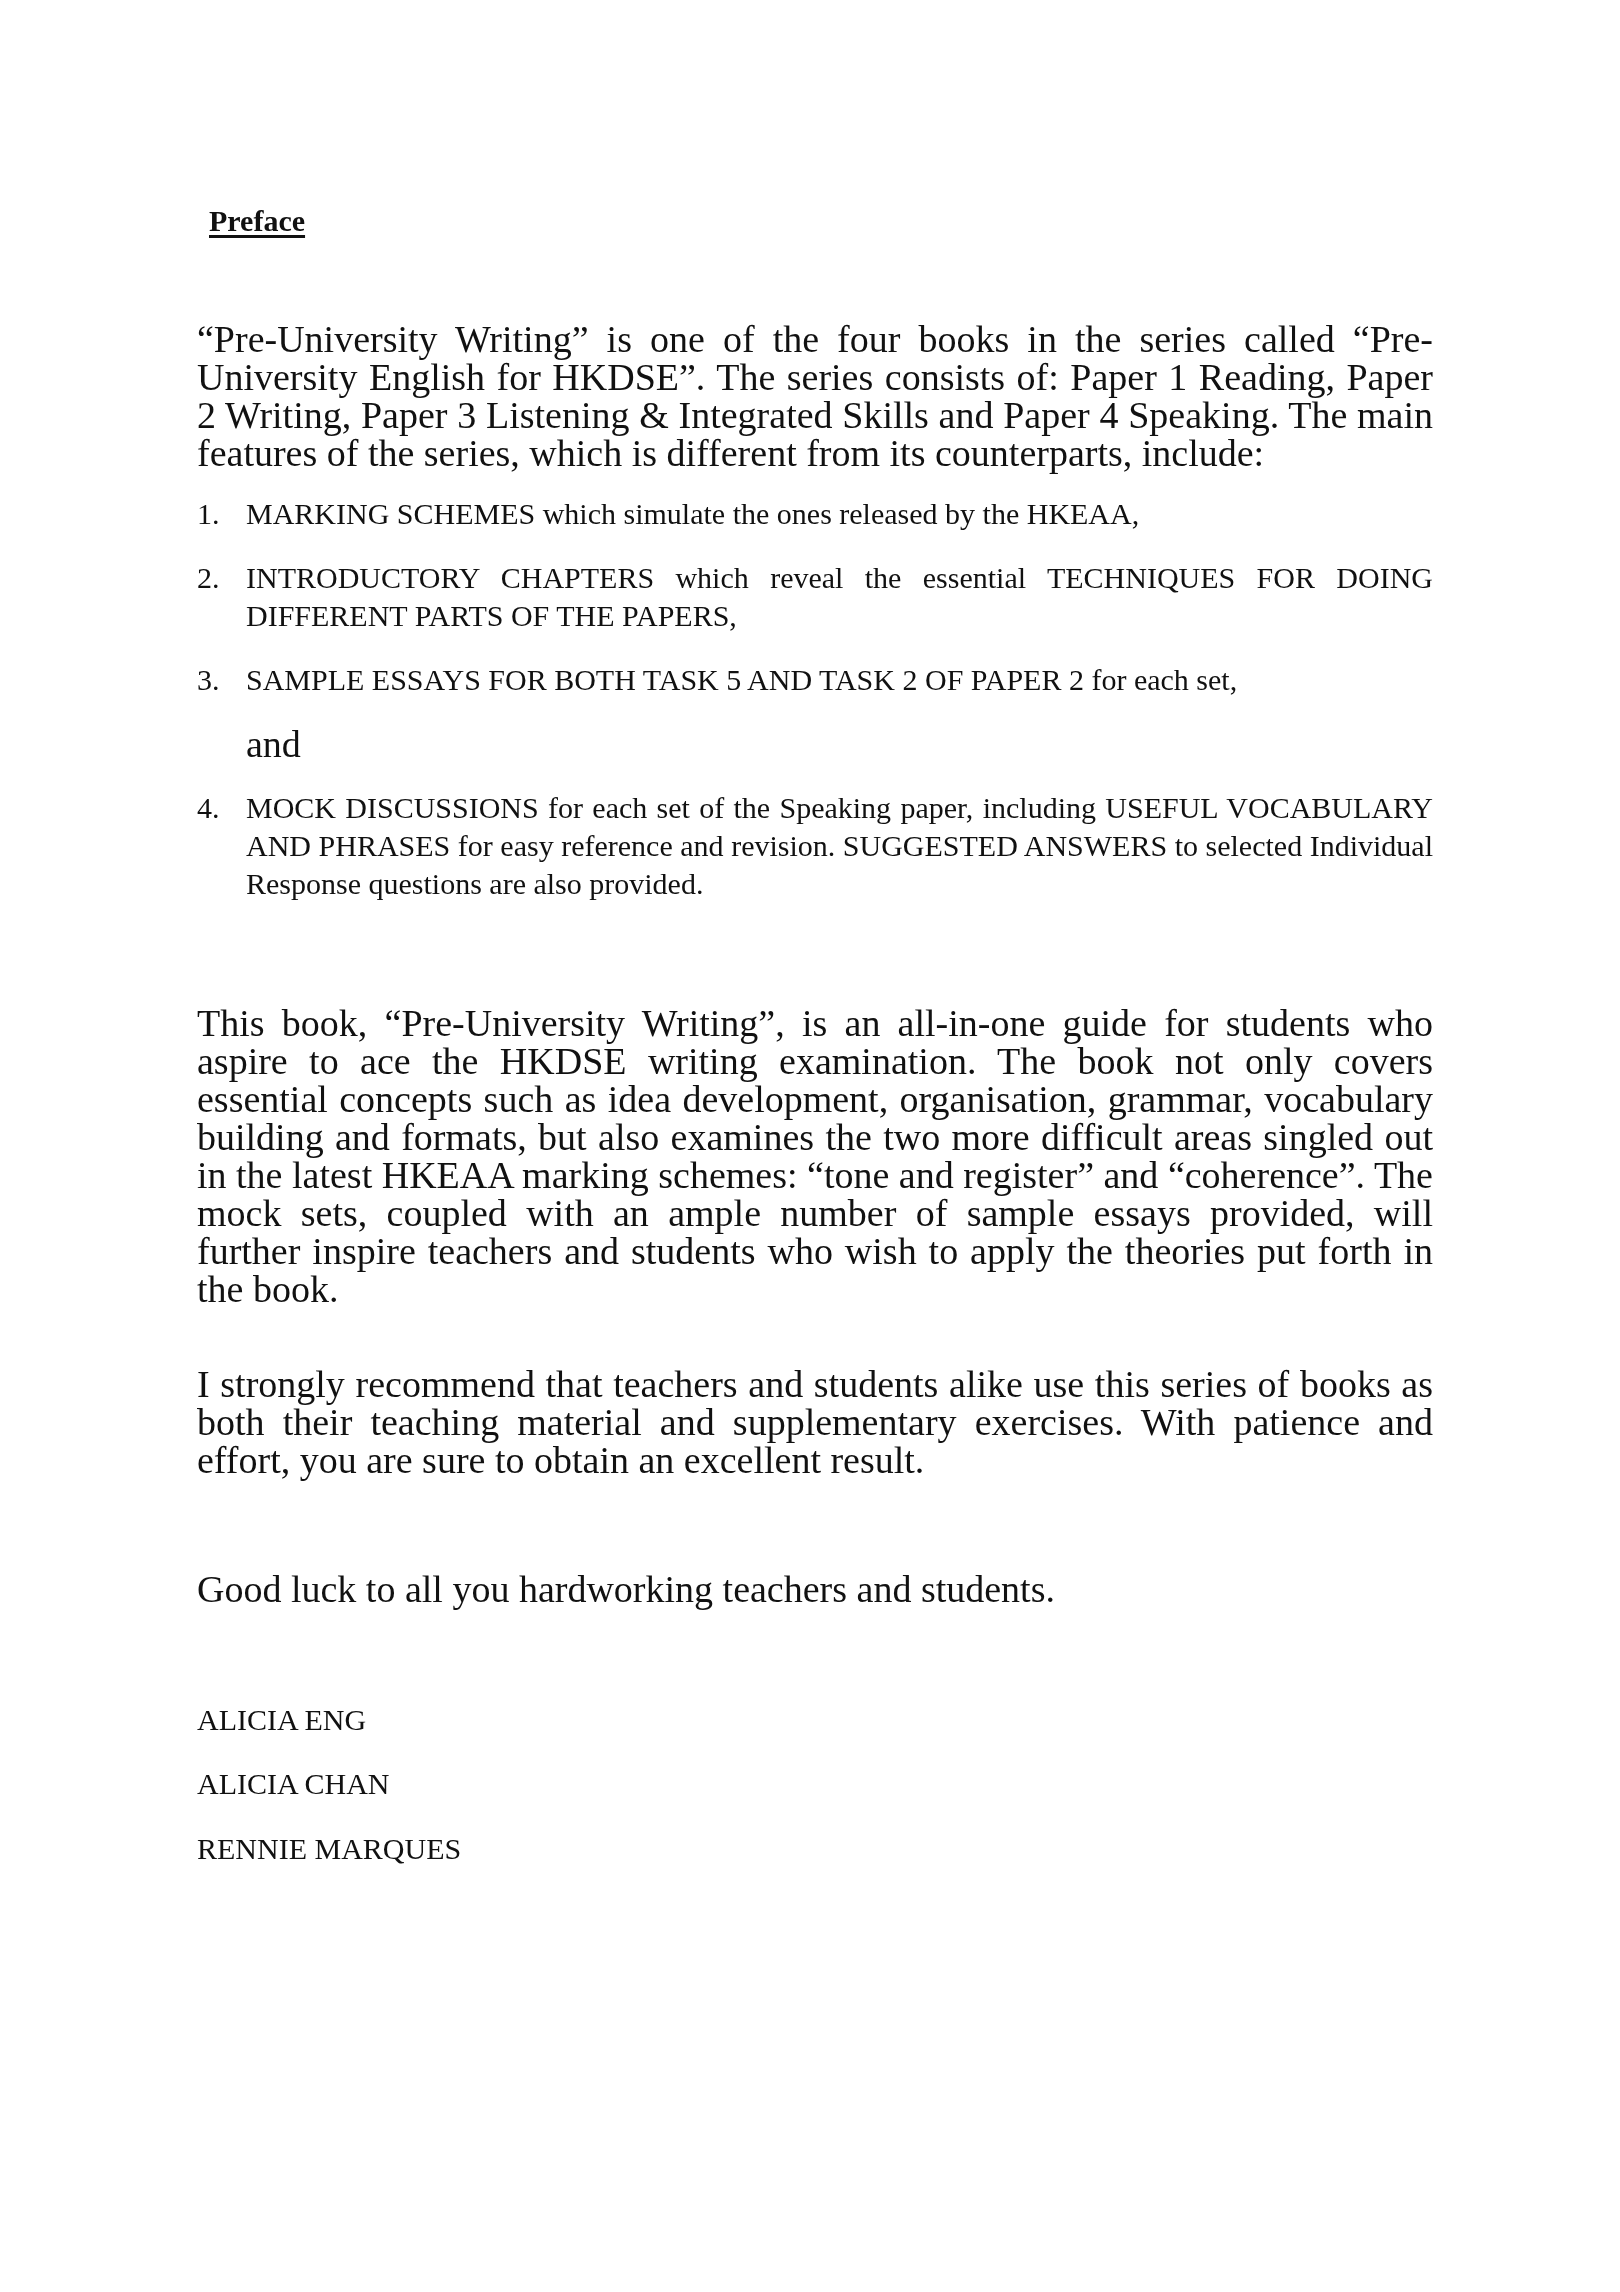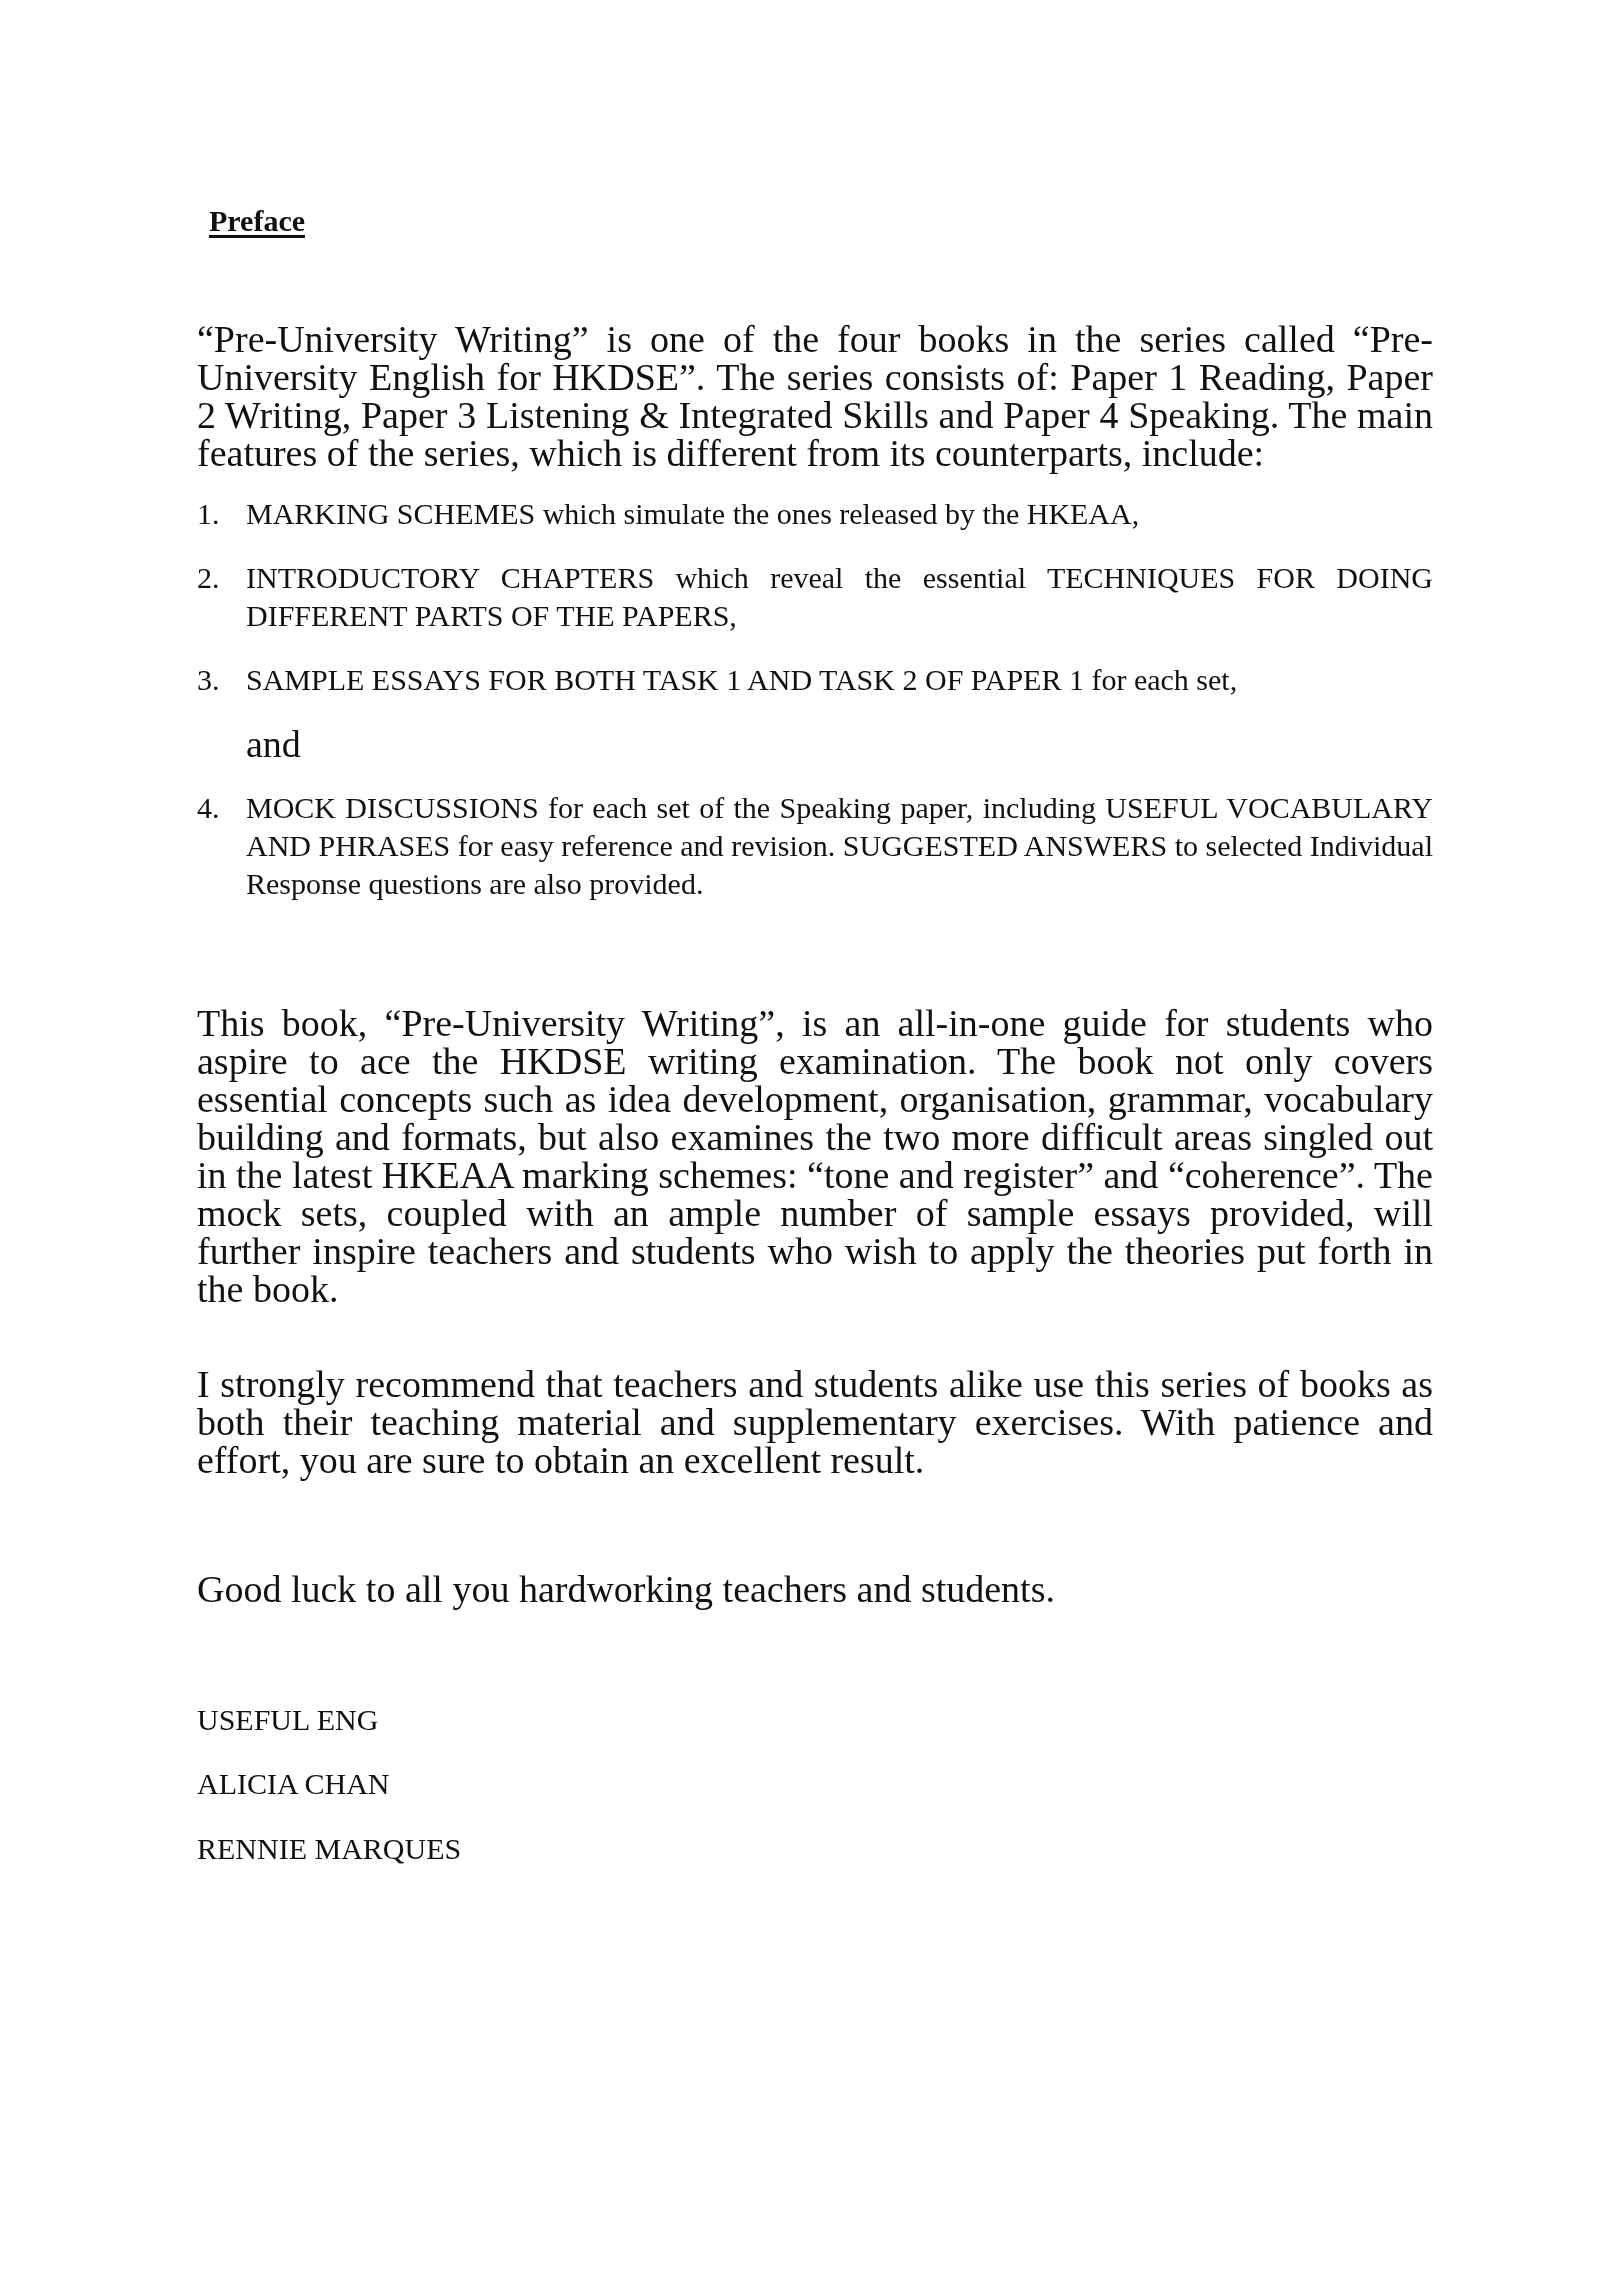--- a/index.html
+++ b/index.html
@@ -85,34 +85,34 @@
     <span class="list-text">MARKING SCHEMES which simulate the ones released by the HKEAA,</span>
   </div>
 
   <div class="list-item" style="top:559px;">
     <span class="list-num">2.</span>
     <span class="list-text">INTRODUCTORY CHAPTERS which reveal the essential TECHNIQUES FOR DOING DIFFERENT PARTS OF THE PAPERS,</span>
   </div>
 
   <div class="list-item" style="top:661px;">
     <span class="list-num">3.</span>
-    <span class="list-text">SAMPLE ESSAYS FOR BOTH TASK 1 AND TASK 2 OF PAPER 1 for each set,</span>
+    <span class="list-text">SAMPLE ESSAYS FOR BOTH TASK 5 AND TASK 2 OF PAPER 2 for each set,</span>
   </div>
 
   <div class="and-line" style="top:725px;">and</div>
 
   <div class="list-item" style="top:789px;">
     <span class="list-num">4.</span>
     <span class="list-text">MOCK DISCUSSIONS for each set of the Speaking paper, including USEFUL VOCABULARY AND PHRASES for easy reference and revision.  SUGGESTED ANSWERS to selected Individual Response questions are also provided.</span>
   </div>
 
   <p class="para" style="top:1004px;">This book, “Pre-University Writing”, is an all-in-one guide for students who aspire to ace the HKDSE writing examination.  The book not only covers essential concepts such as idea development, organisation, grammar, vocabulary building and formats, but also examines the two more difficult areas singled out in the latest HKEAA marking schemes: “tone and register” and “coherence”.  The mock sets, coupled with an ample number of sample essays provided, will further inspire teachers and students who wish to apply the theories put forth in the book.</p>
 
   <p class="para" style="top:1365px;">I strongly recommend that teachers and students alike use this series of books as both their teaching material and supplementary exercises.  With patience and effort, you are sure to obtain an excellent result.</p>
 
   <p class="para" style="top:1570px;">Good luck to all you hardworking teachers and students.</p>
 
-  <div class="signature" style="top:1701px;">USEFUL ENG</div>
+  <div class="signature" style="top:1701px;">ALICIA ENG</div>
   <div class="signature" style="top:1765px;">ALICIA CHAN</div>
   <div class="signature" style="top:1830px;">RENNIE MARQUES</div>
 
 </div>
 
 
 </body></html>

